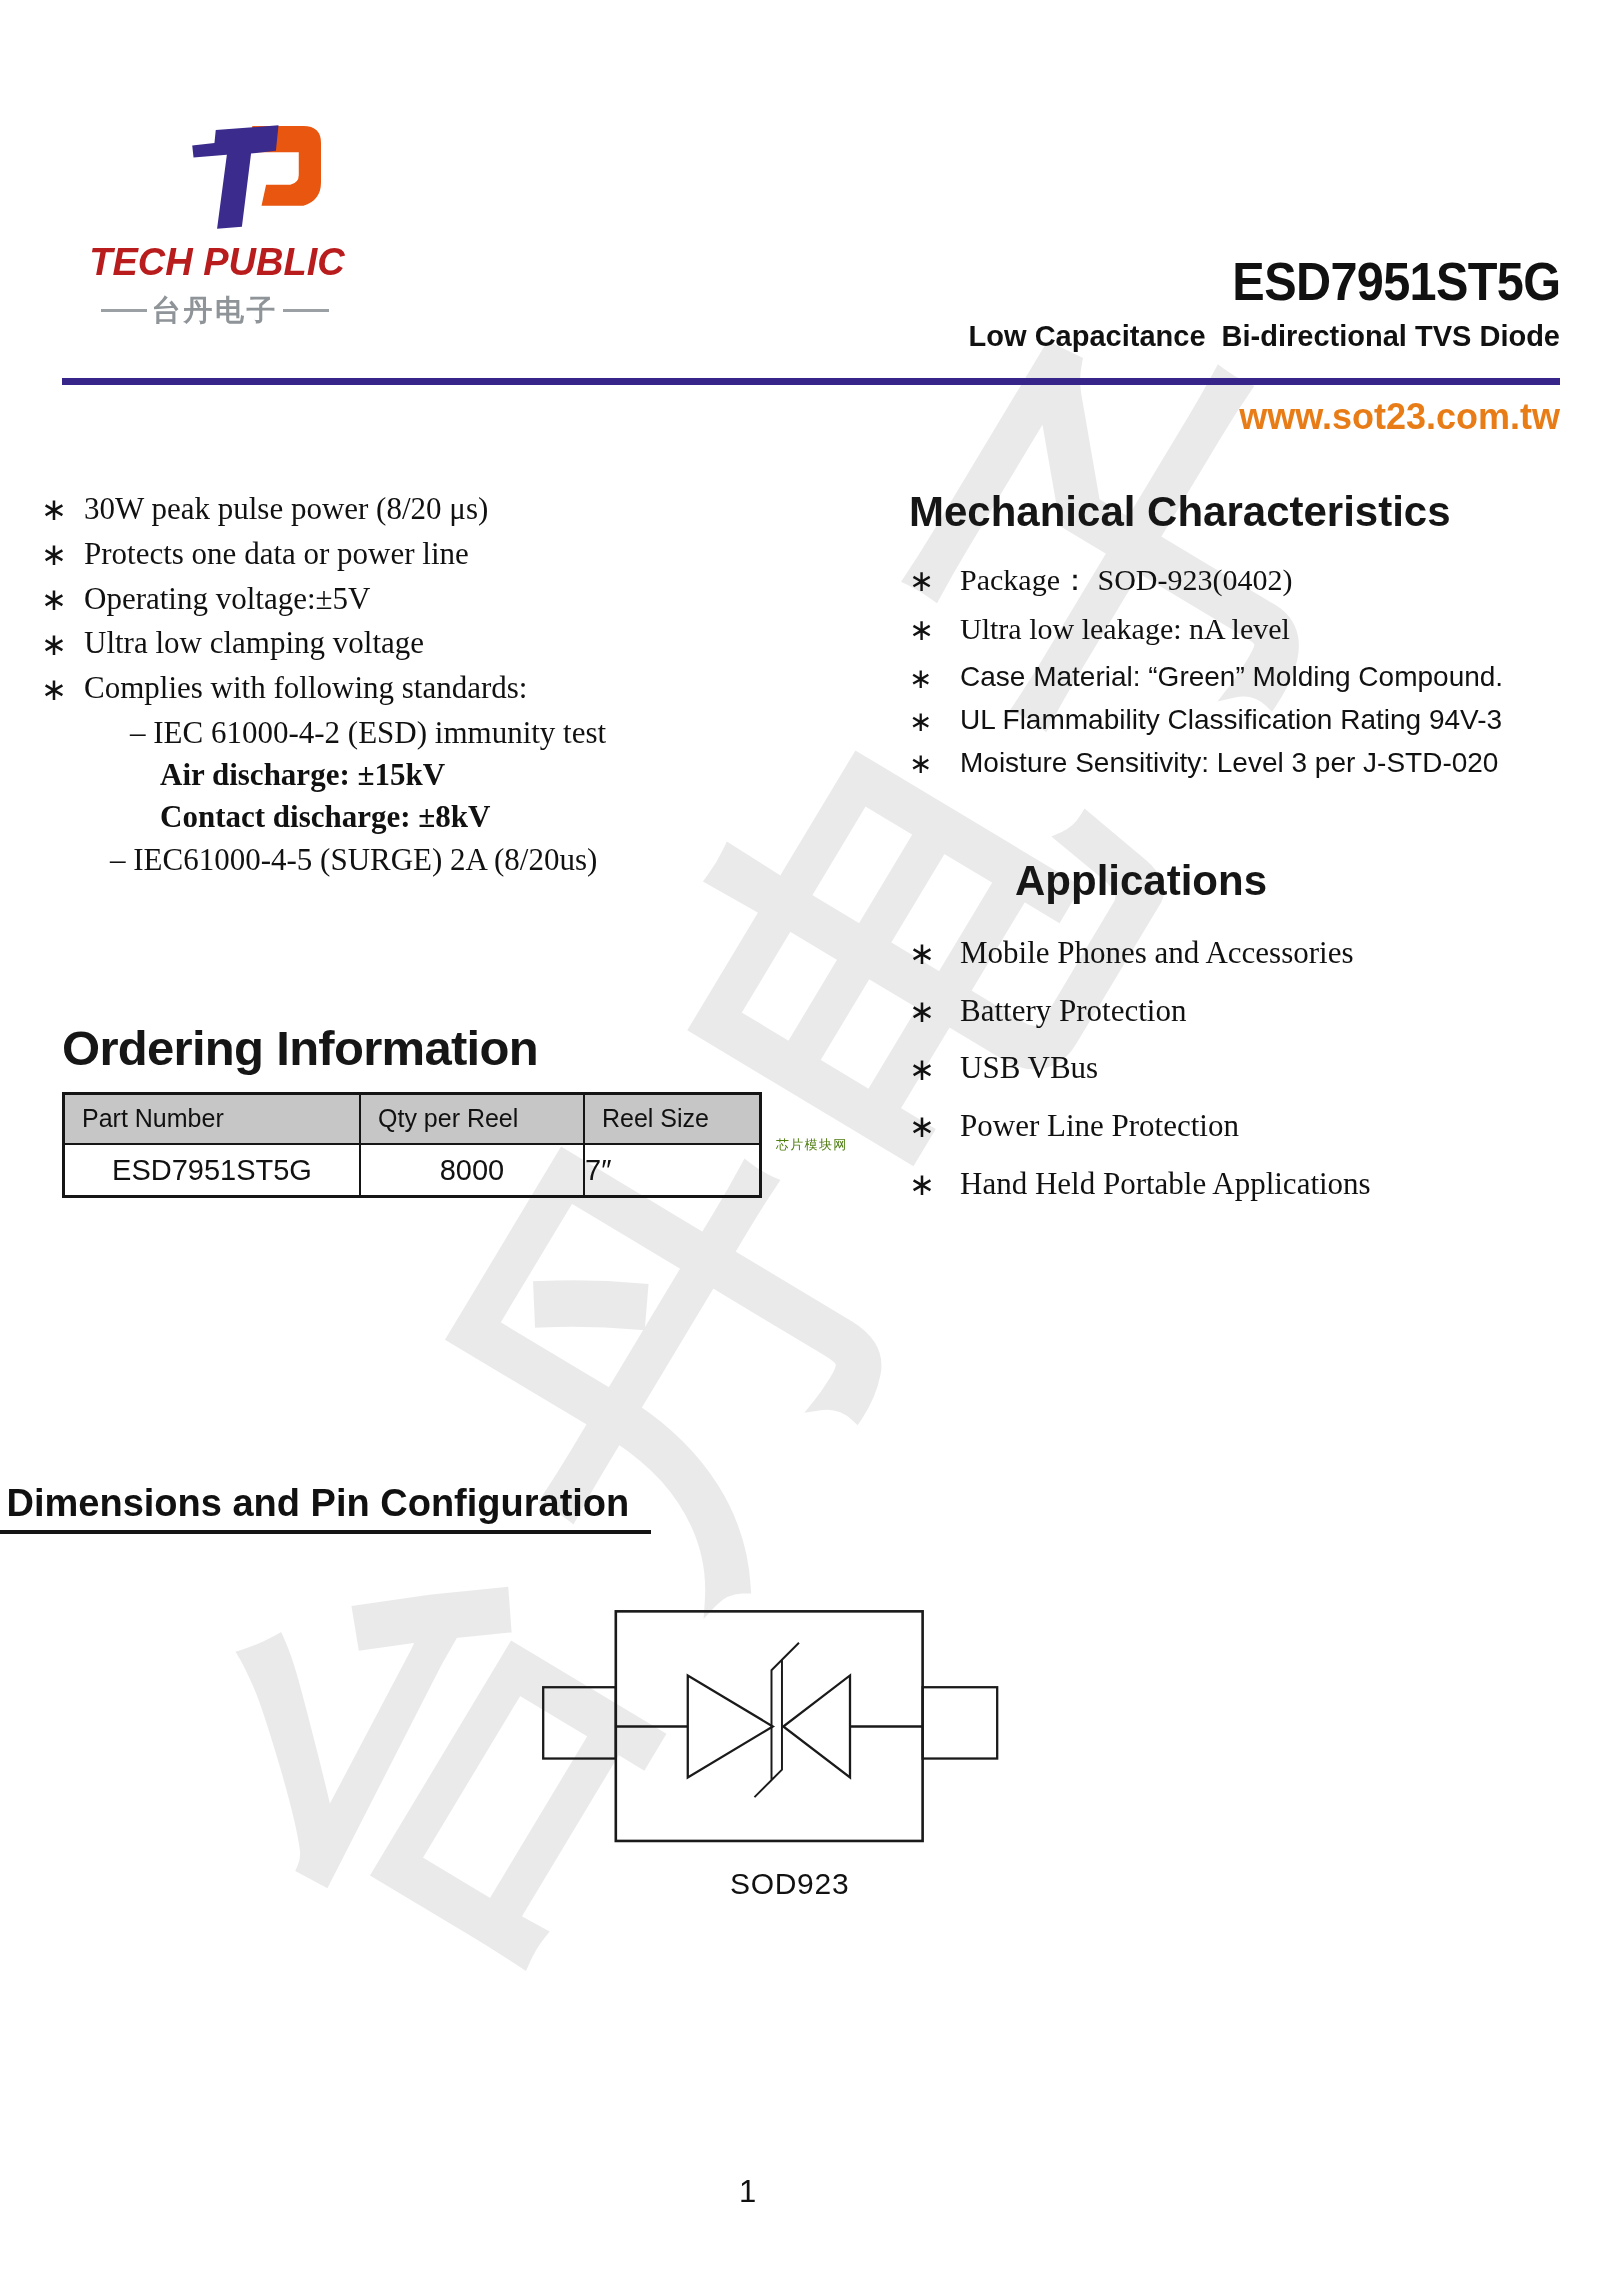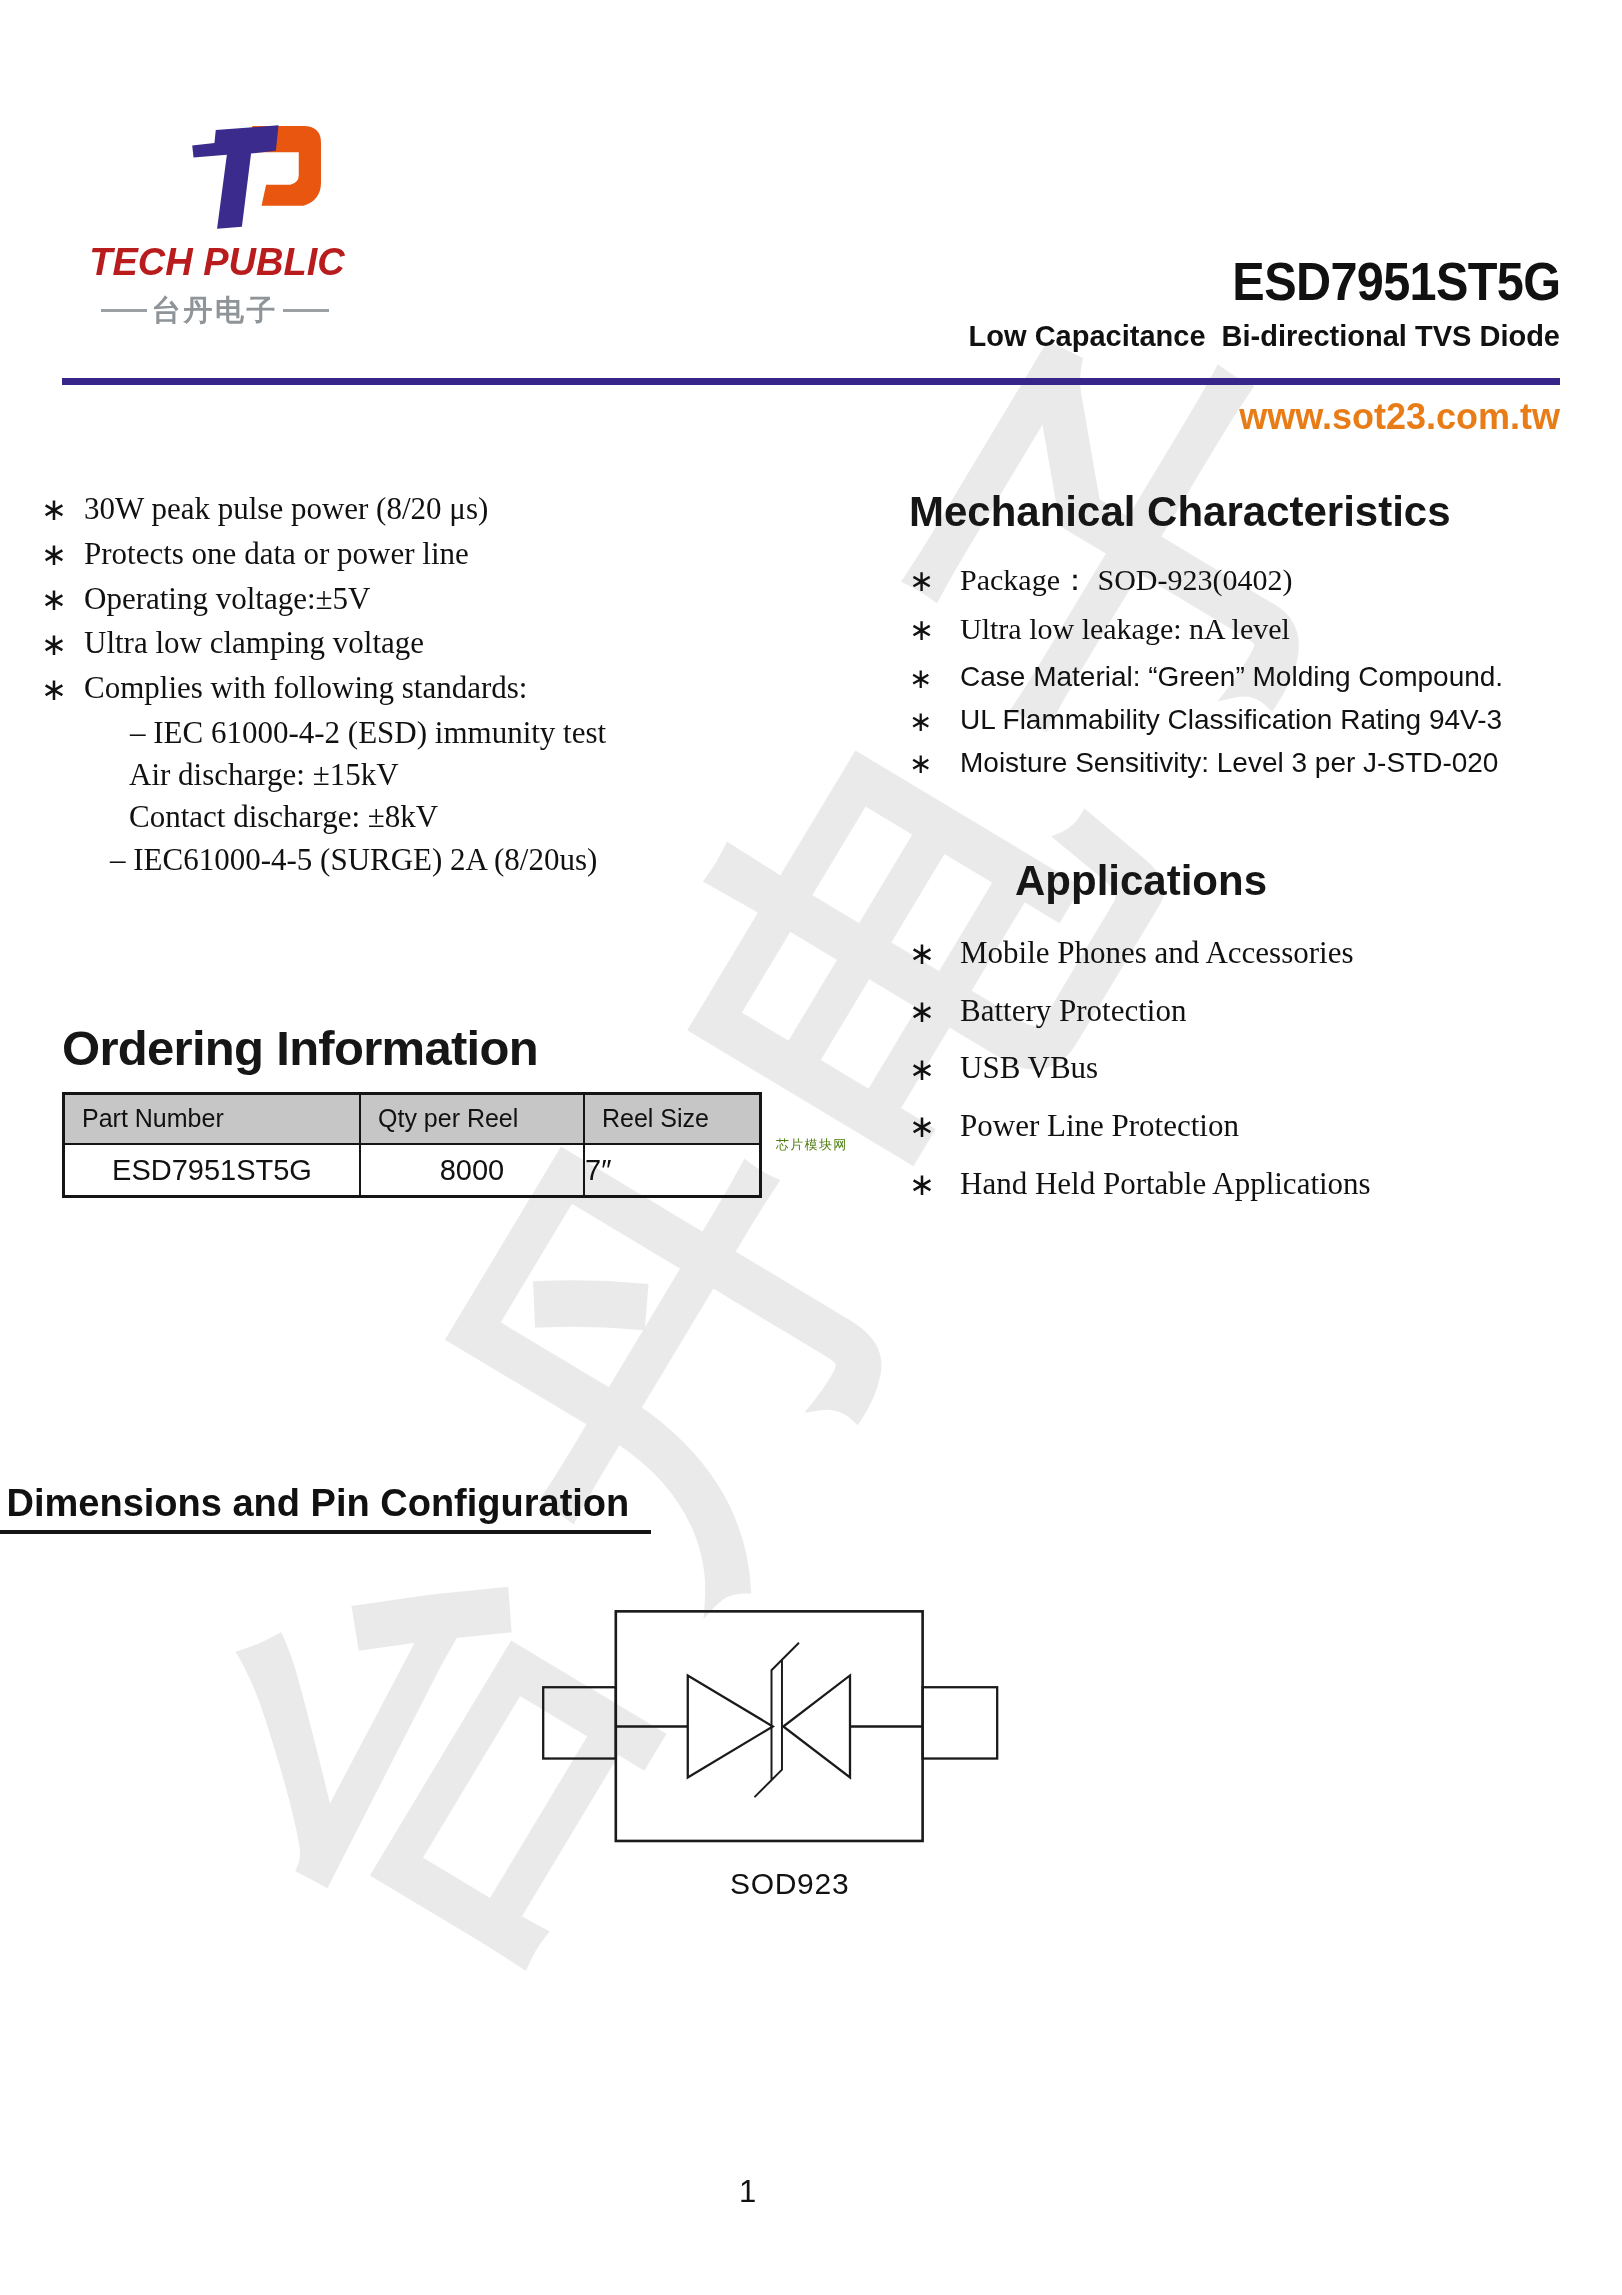--- a/index.html
+++ b/index.html
@@ -32,21 +32,21 @@
   .bullet-star{position:absolute;left:0;top:1.3px;font-family:"Liberation Serif",serif;}
   
   .features{position:absolute;left:41px;top:453px;width:739px;z-index:1;}
   .features .sec-head{margin-left:51px;}
   .features .list{margin-top:38px;}
   .features .bullet-item{font-size:31px;line-height:1.15;margin-bottom:9.2px;
     font-family:"Liberation Serif",serif;}
   .features .sub{font-family:"Liberation Serif",serif;font-size:31px;line-height:1.15;
     margin-bottom:6.5px;}
   .sub.s1a{margin-left:89px;}
-  .sub.s2{margin-left:88px;}
+  .sub.s2{margin-left:119px;font-weight:bold;}
   .sub.s1b{margin-left:69px;}
   
   .mech{position:absolute;left:909px;top:489px;width:667px;z-index:1;}
   .mech .sec-head{text-align:left;}
   .mech .list{margin-top:27.5px;}
   .mech .bullet-item{padding-left:51px;}
   .mech .m-serif{font-family:"Liberation Serif",serif;font-size:30px;line-height:1.12;margin-bottom:15.7px;}
   .mech .m-sans{font-size:28px;line-height:1.16;margin-bottom:10.5px;}
   
   .apps{position:absolute;left:909px;top:858px;width:667px;z-index:1;}

